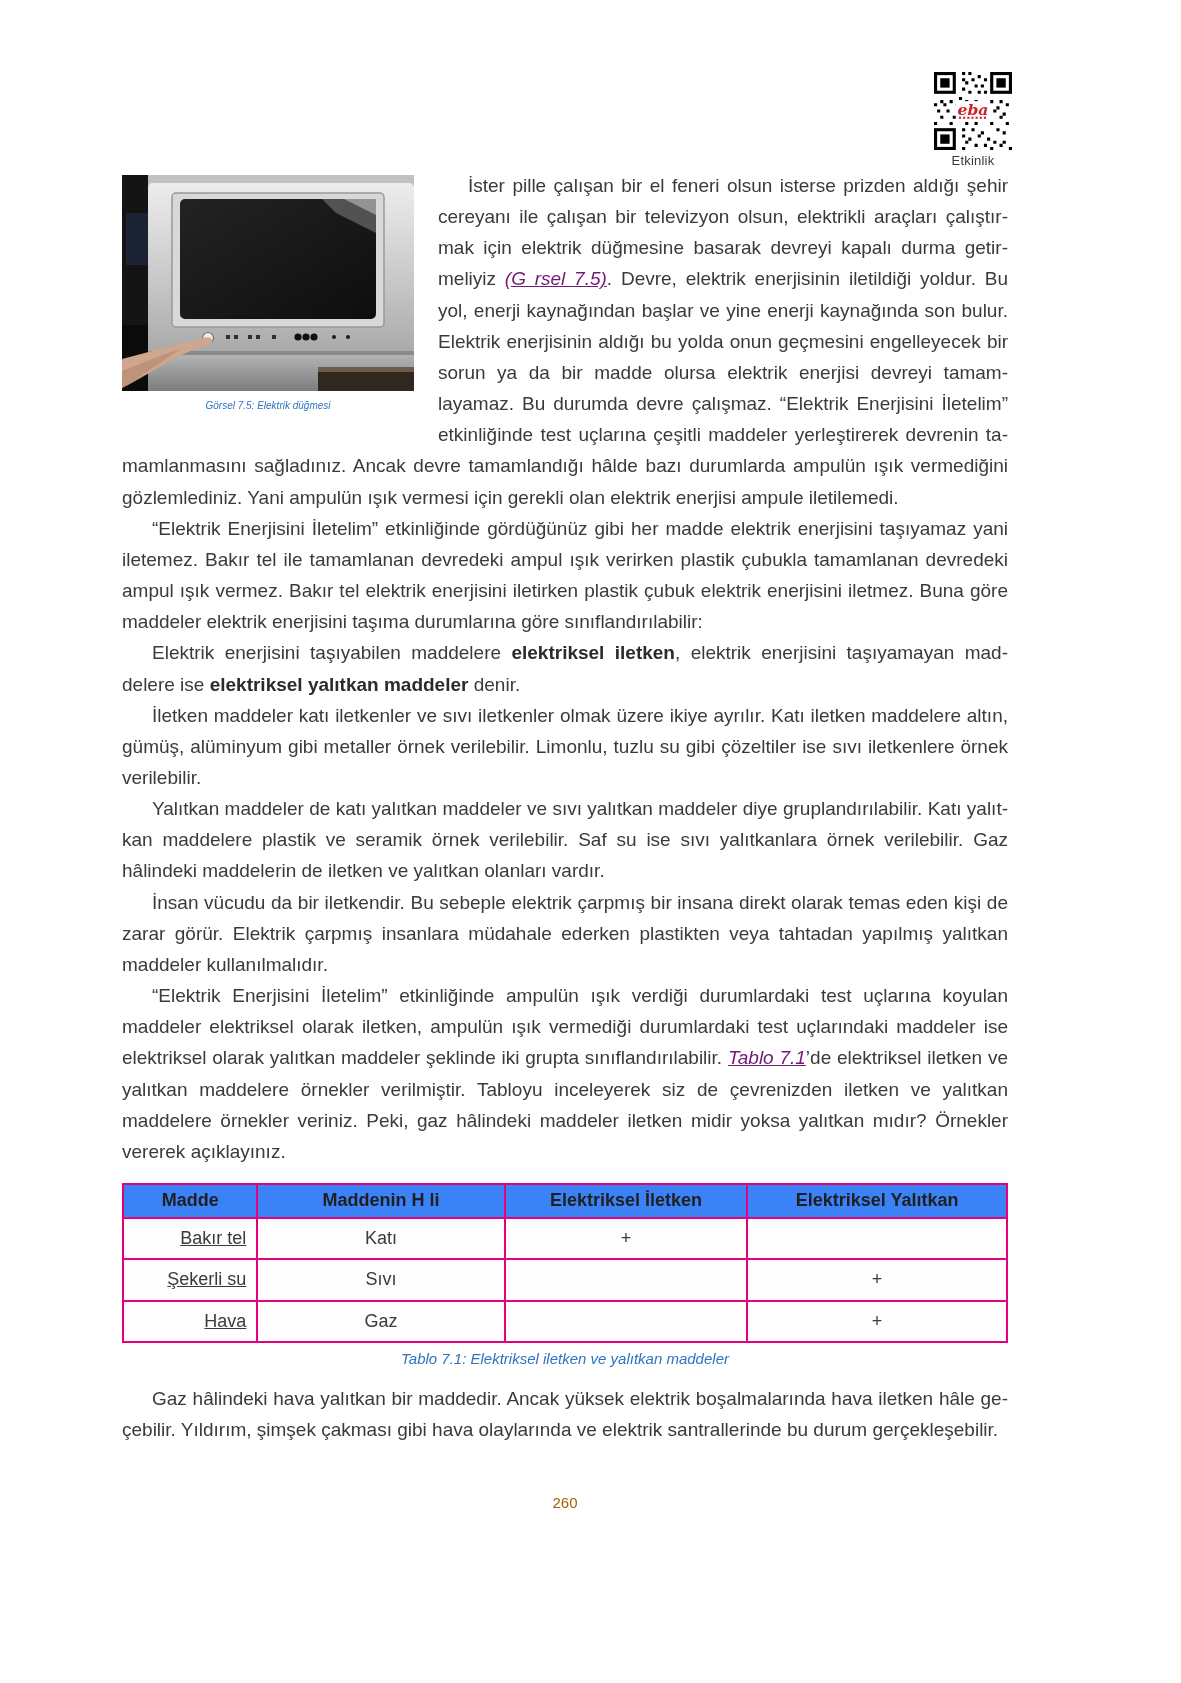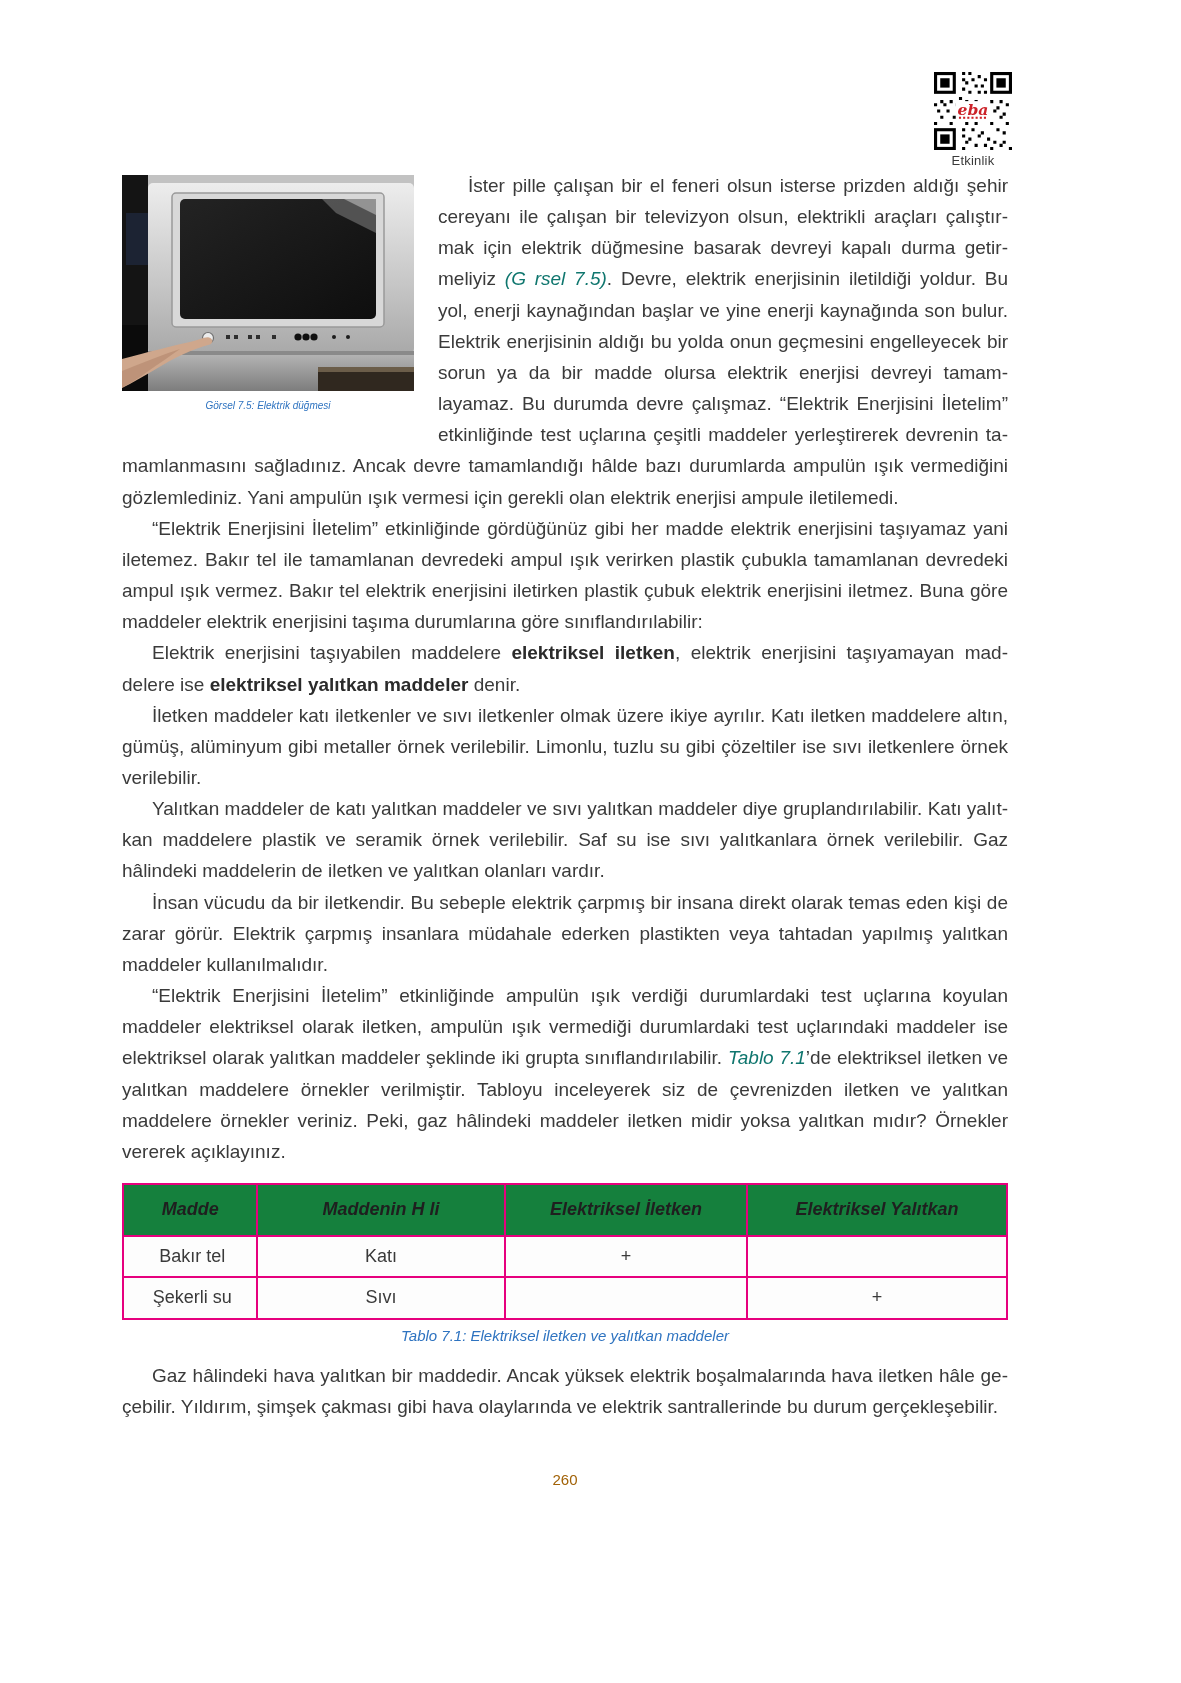--- a/index.html
+++ b/index.html
@@ -25,34 +25,34 @@
   }
   .content p { margin: 0; text-indent: 30px; hyphens: manual; }
 
   figure.tv-figure { float: left; width: 292px; margin: 5px 24px 8px 0; }
   figure.tv-figure svg { display: block; }
   figcaption.fig-caption {
     color: #2e73c0; font-style: italic; font-size: 10px;
     text-align: center; margin-top: 9px; text-indent: 0; line-height: 1.2;
   }
 
-  .ref { color: #0f766e; font-style: italic; }
+  .ref { color: #701a75; font-style: italic; text-decoration: underline; }
   .b { font-weight: bold; color: #2b2b2b; }
 
   table.mat-table { border-collapse: collapse; width: 100%; margin-top: 16px; background: #fff; }
   table.mat-table th, table.mat-table td { border: 2px solid #e6007e; }
   table.mat-table th {
-    background: #15803d; font-weight: bold; font-size: 18px;
-    color: #1f1f1f; text-align: center; padding: 10px 4px; font-style: italic;
+    background: #3b82f6; font-weight: bold; font-size: 18px;
+    color: #1f1f1f; text-align: center; padding: 1px 4px;
   }
   table.mat-table td {
     font-size: 18px; color: #3a3a3a; background: #fdfdfd;
     padding: 5px 10px; text-align: center; height: 33px;
   }
-  table.mat-table td.left { text-align: center; padding-left: 14px; }
+  table.mat-table td.left { text-align: right; padding-left: 14px; text-decoration: underline; }
 
   .table-caption {
     text-align: center; color: #2e73c0; font-style: italic;
     font-size: 15px; margin: 7px 0 15px; line-height: 1.2;
   }
 
   .page-number { text-align: center; font-size: 15px; color: #a16207; margin-top: 46px; text-indent: 0; }
 </style>
 </head>
 <body>
@@ -187,20 +187,26 @@
           <td>Katı</td>
           <td>+</td>
           <td></td>
         </tr>
         <tr>
           <td class="left">Şekerli su</td>
           <td>Sıvı</td>
           <td></td>
           <td>+</td>
         </tr>
+        <tr>
+          <td class="left">Hava</td>
+          <td>Gaz</td>
+          <td></td>
+          <td>+</td>
+        </tr>
       </tbody>
     </table>
 
     <div class="table-caption">Tablo 7.1: Elektriksel iletken ve yalıtkan maddeler</div>
 
     <p>Gaz hâlindeki hava yalıtkan bir maddedir. Ancak yüksek elektrik boşalmalarında hava iletken hâle ge­çebilir. Yıldırım, şimşek çakması gibi hava olaylarında ve elektrik santrallerinde bu durum gerçekleşebilir.</p>
 
     <div class="page-number">260</div>
   </div>
 

